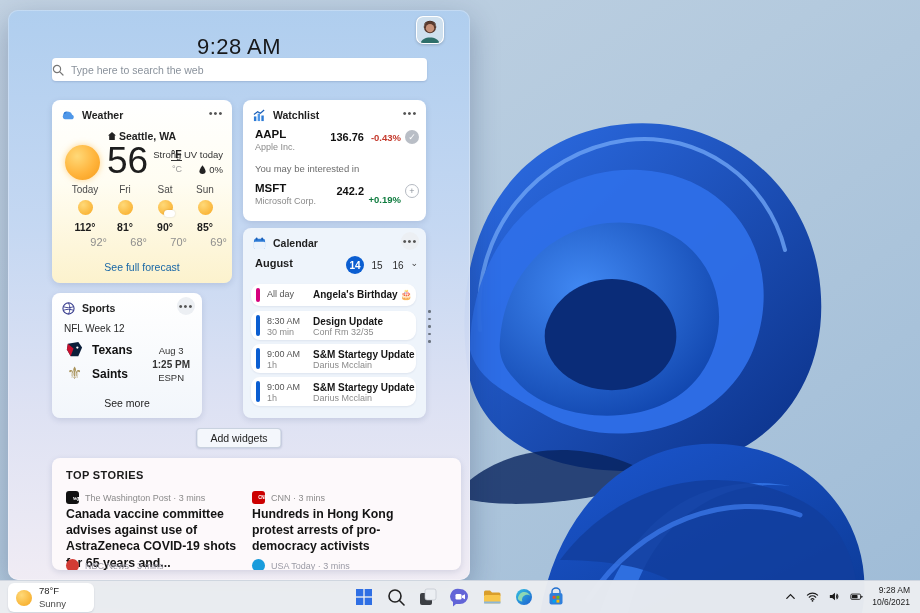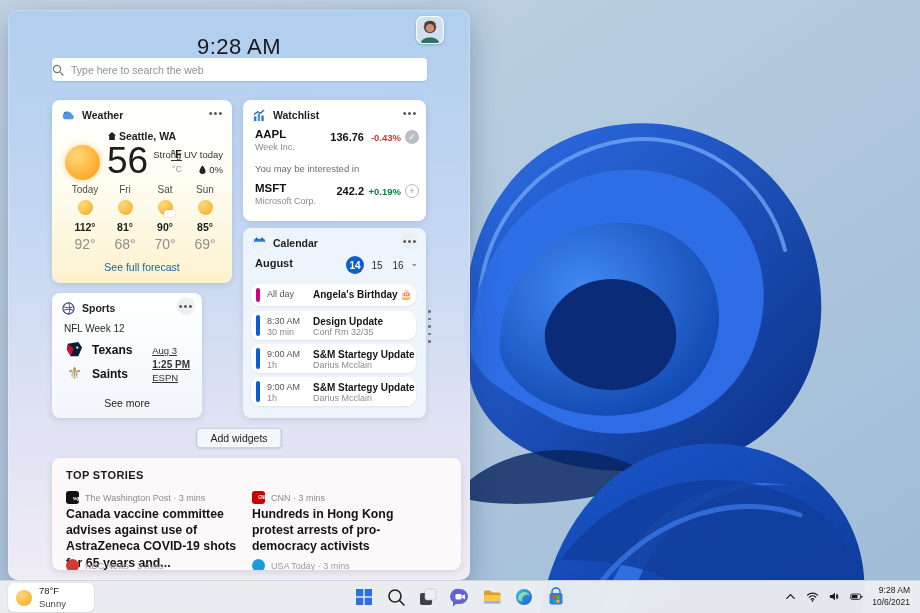--- a/index.html
+++ b/index.html
@@ -63,31 +63,31 @@
   .w-precip { position:absolute; right:9px; top:64px; font-size:9.5px; color:#333;
               display:flex; align-items:center; gap:3px; }
   .fc-col { position:absolute; width:44px; text-align:center; top:84px; }
   .fc-day { font-size:10px; color:#4c4c4c; }
   .fc-ico { width:17px; height:17px; margin:5px auto 4px; position:relative; }
   .fc-sun { width:15px; height:15px; border-radius:50%; margin:1px auto;
             background:radial-gradient(circle at 35% 32%, #ffd978, #f8a822); }
   .fc-cloud { position:absolute; right:-1px; bottom:0; width:11px; height:7px;
               background:#fff; border-radius:6px; box-shadow:0 0 2px rgba(0,0,0,.18); }
   .fc-hi { font-size:10.5px; font-weight:700; color:#1d1d1d; margin-top:3px; }
-  .fc-lo { font-size:14px; color:#8e8e8e; margin-top:3px; }
+  .fc-lo { font-size:11px; color:#8e8e8e; margin-top:3px;text-align:right; }
   .w-link { position:absolute; bottom:10px; left:0; right:0; text-align:center;
             font-size:10.5px; color:#1766a6; cursor:pointer; }
 
   
   #watchlist { left:235px; top:90px; width:183px; height:121px; }
   .stk-sym { position:absolute; left:12px; font-size:11.5px; font-weight:700; color:#111; }
   .stk-co  { position:absolute; left:12px; font-size:9px; color:#8b8b8b; }
   .stk-price { position:absolute; font-size:11px; font-weight:700; color:#111; }
   .stk-chg { position:absolute; font-size:9.5px; font-weight:700; }
-  .chg-down { color:#c4392c; } .chg-up { color:#0f7c3f; }
+  .chg-down { color:#c4392c; } .chg-up { color:#0f7c3f;margin-top:8px; }
   .stk-act { position:absolute; right:7px; width:14px; height:14px; border-radius:50%;
              font-size:9px; display:flex; align-items:center; justify-content:center; cursor:pointer; }
   .act-check { background:#b9bec6; color:#fff; }
   .act-plus { border:1px solid #b5bac2; color:#8a9099; background:#fff; }
   .wl-sugg { position:absolute; left:12px; top:63px; font-size:9.5px; color:#6d6d6d; }
 
   
   #calendar { left:235px; top:218px; width:183px; height:190px; background:#eef4fb; }
   .cal-month { position:absolute; left:12px; top:29px; font-size:11px; font-weight:700; color:#1d1d1d; }
   .cal-date { position:absolute; top:28px; width:18px; height:18px; border-radius:50%;
@@ -107,21 +107,21 @@
   .cal-scroll { position:absolute; left:420px; top:300px; width:3px; }
   .cal-scroll i { display:block; width:2.5px; height:2.5px; border-radius:50%;
                   background:#6b7480; margin-bottom:5px; }
 
   
   #sports { left:44px; top:283px; width:150px; height:125px;
             background:linear-gradient(180deg,#ffffff,#f2f6fb); }
   .sp-league { position:absolute; left:12px; top:30px; font-size:10px; color:#2b2b2b; }
   .sp-team { position:absolute; left:40px; font-size:12px; font-weight:700; color:#111; }
   .sp-logo { position:absolute; left:13px; width:19px; height:19px; }
-  .sp-meta { position:absolute; right:12px; top:52px; font-size:9.5px; color:#333; line-height:1.35;text-decoration:underline; }
+  .sp-meta { position:absolute; right:12px; top:52px; text-align:center; font-size:9.5px; color:#333; line-height:1.35; }
   .sp-meta b { font-size:10px; }
   .sp-link { position:absolute; bottom:9px; left:0; right:0; text-align:center;
              font-size:10.5px; color:#222; cursor:pointer; }
 
   
   .add-btn { position:absolute; left:50%; top:418px; transform:translateX(-50%);
              background:#f4f7fc; border:1px solid rgba(120,140,170,.35); border-radius:4px;
              font-size:10.5px; color:#222; padding:3px 13px; cursor:pointer;
              box-shadow:0 1px 2px rgba(20,40,90,.12); }
 
@@ -298,21 +298,21 @@
         <rect x="5" y="5" width="2.6" height="8" fill="#4f97e8"></rect>
         <rect x="9" y="7" width="2.6" height="6" fill="#2e7bd6"></rect>
         <path d="M1,6 L5,3 L8,4.5 L12,1" fill="none" stroke="#1b5fb8" stroke-width="1.3"></path>
       </svg>
       <span>Watchlist</span>
     </div>
     <div class="dots">•••</div>
 
     <div>
       <div class="stk-sym" style="top:28px">AAPL</div>
-      <div class="stk-co" style="top:42px">Week Inc.</div>
+      <div class="stk-co" style="top:42px">Apple Inc.</div>
       <div class="stk-price" style="top:31px; right:62px">136.76</div>
       <div class="stk-chg chg-down" style="top:32px; right:25px">-0.43%</div>
       <div class="stk-act act-check" style="top:30px">✓</div>
     </div>
 
     <div class="wl-sugg">You may be interested in</div>
 
     <div>
       <div class="stk-sym" style="top:82px">MSFT</div>
       <div class="stk-co" style="top:96px">Microsoft Corp.</div>

